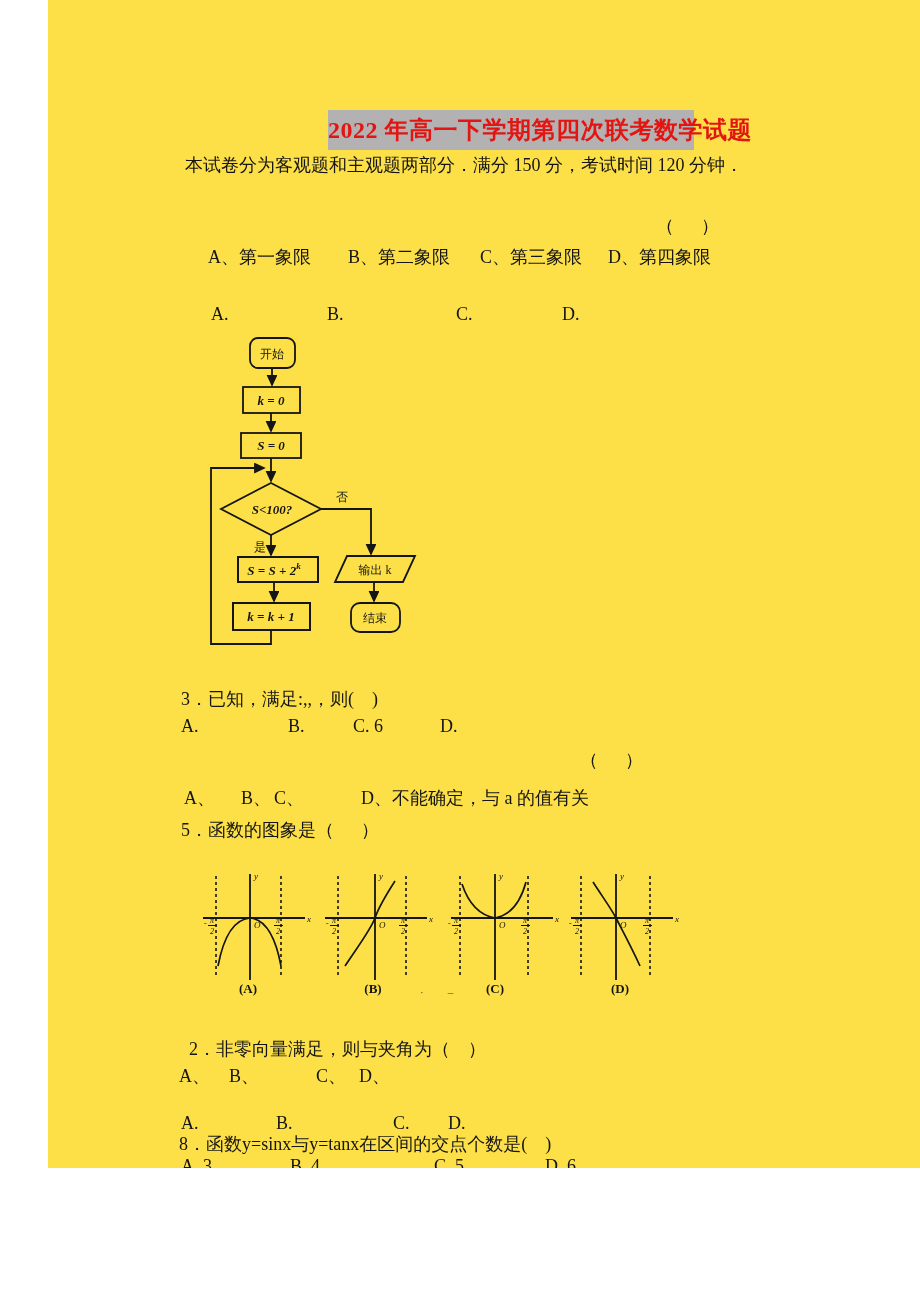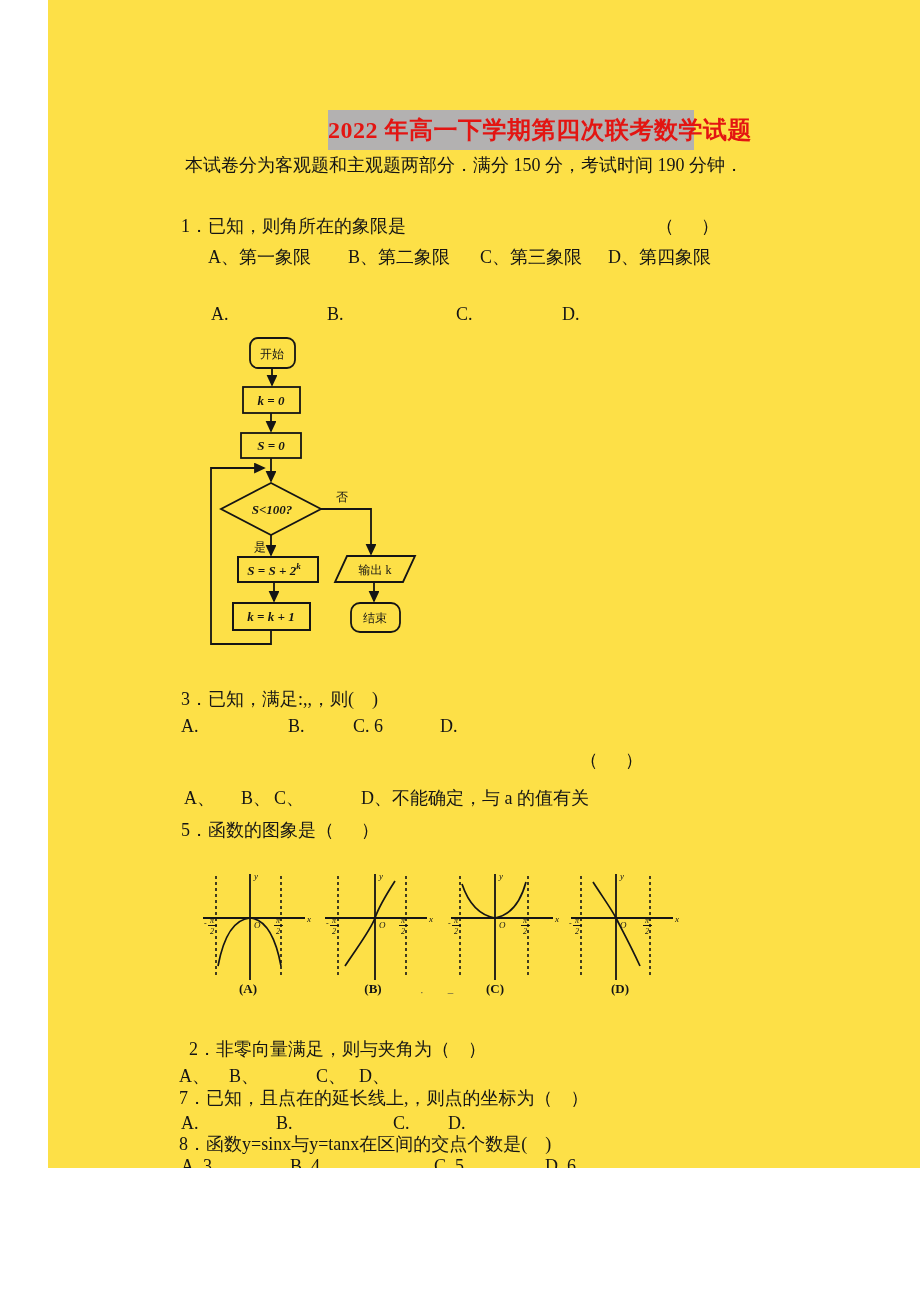--- a/index.html
+++ b/index.html
@@ -28,23 +28,22 @@
 </style>
 </head>
 <body>
 
 <div class="page">
 
   <div class="title-bg">
     <span class="title-text">2022 年高一下学期第四次联考数学试题</span>
   </div>
 
-  <span class="t" style="left:137px; top:153px;">本试卷分为客观题和主观题两部分．满分 150 分，考试时间 190 分钟．</span>
+  <span class="t" style="left:137px; top:153px;">本试卷分为客观题和主观题两部分．满分 150 分，考试时间 120 分钟．</span>
 
-  <span class="t" style="left:133px; top:214px;">1．已知，则角所在的象限是</span>
   <span class="t" style="left:608px; top:214px;">（      ）</span>
   <span class="t" style="left:160px; top:245px;">A、第一象限</span>
   <span class="t" style="left:300px; top:245px;">B、第二象限</span>
   <span class="t" style="left:432px; top:245px;">C、第三象限</span>
   <span class="t" style="left:560px; top:245px;">D、第四象限</span>
 
   <span class="t" style="left:163px; top:302px;">A.</span>
   <span class="t" style="left:279px; top:302px;">B.</span>
   <span class="t" style="left:408px; top:302px;">C.</span>
   <span class="t" style="left:514px; top:302px;">D.</span>
@@ -177,21 +176,20 @@
   </svg>
 
   <span class="noise" style="left:372px; top:986px;">·–</span>
 
   <span class="t" style="left:141px; top:1037px;">2．非零向量满足，则与夹角为（　）</span>
   <span class="t" style="left:131px; top:1064px;">A、</span>
   <span class="t" style="left:181px; top:1064px;">B、</span>
   <span class="t" style="left:268px; top:1064px;">C、</span>
   <span class="t" style="left:311px; top:1064px;">D、</span>
 
-  <span class="t" style="left:131px; top:1086px;">7．已知，且点在的延长线上,，则点的坐标为（　）</span>
   <span class="t" style="left:133px; top:1111px;">A.</span>
   <span class="t" style="left:228px; top:1111px;">B.</span>
   <span class="t" style="left:345px; top:1111px;">C.</span>
   <span class="t" style="left:400px; top:1111px;">D.</span>
 
   <span class="t" style="left:131px; top:1132px;">8．函数y=sinx与y=tanx在区间的交点个数是(　)</span>
   <span class="t" style="left:133px; top:1154px;">A. 3</span>
   <span class="t" style="left:242px; top:1154px;">B. 4</span>
   <span class="t" style="left:386px; top:1154px;">C. 5</span>
   <span class="t" style="left:497px; top:1154px;">D. 6</span>

